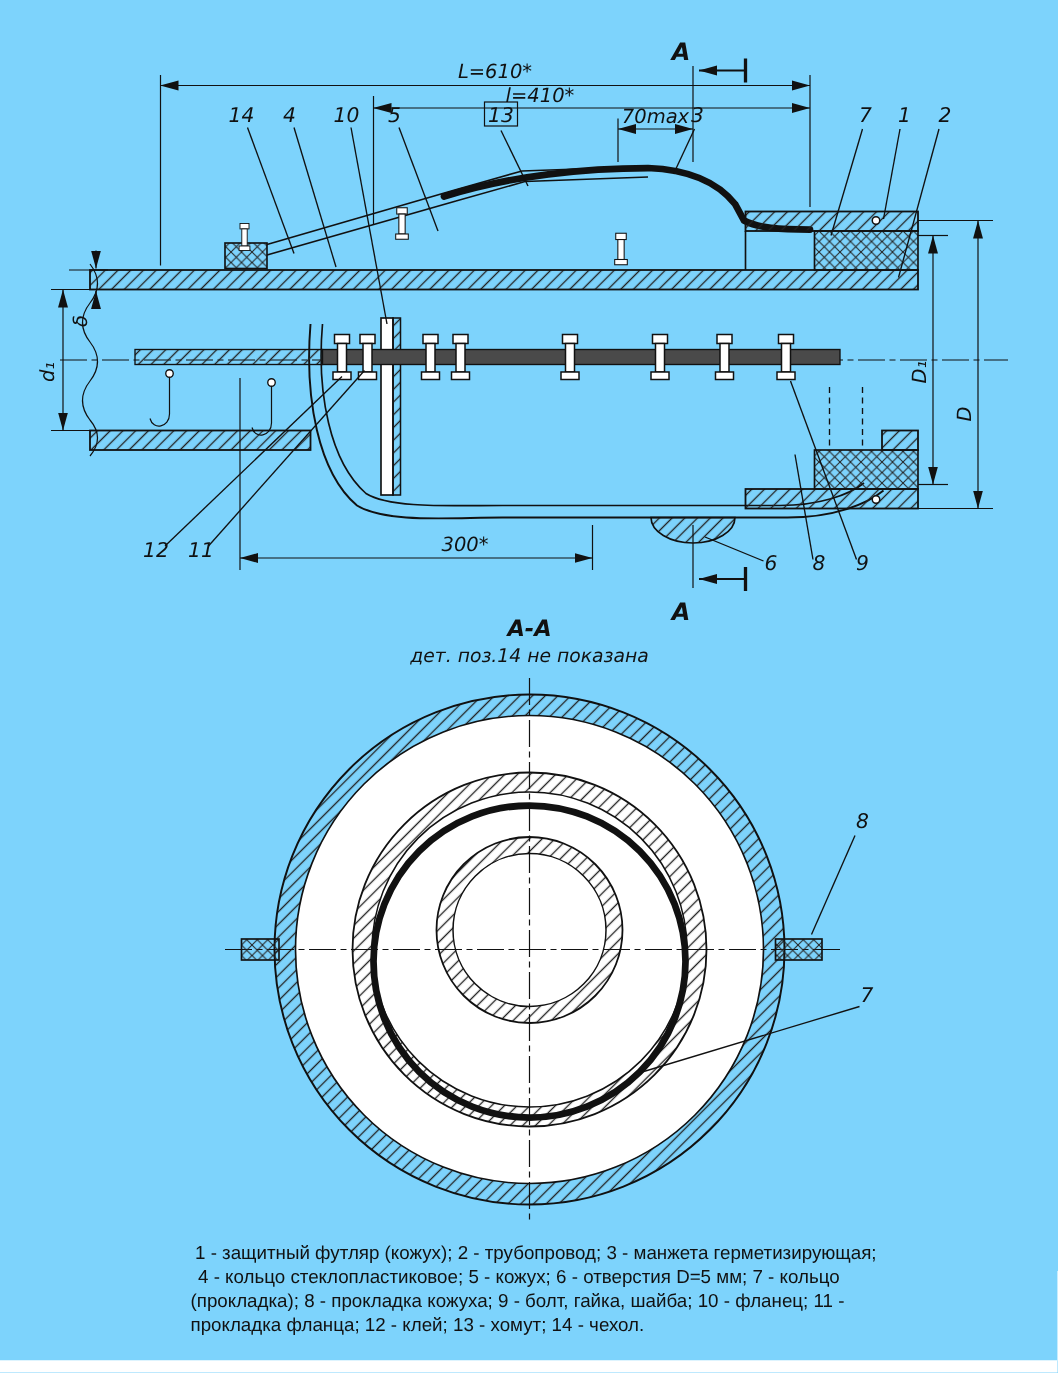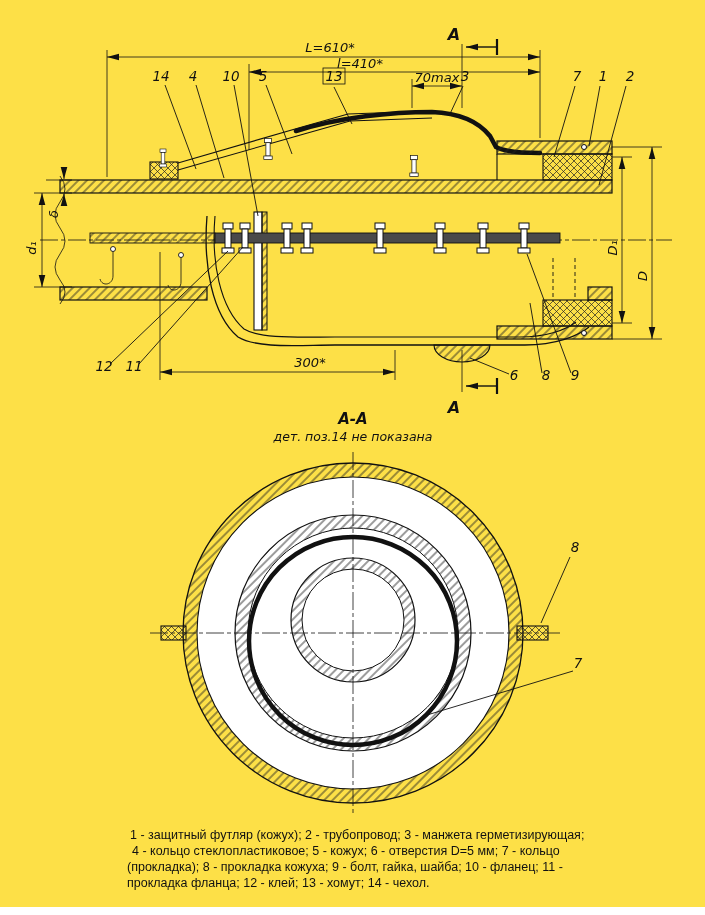--- a/index.html
+++ b/index.html
@@ -1,16 +1,16 @@
 <!DOCTYPE html>
 <html><head>
 <meta charset="utf-8">
 <style>
   html,body{margin:0;padding:0;background:#ffffff;}
-  .page{position:relative;width:705px;height:907px;background:#fde047;overflow:hidden;
+  .page{position:relative;width:705px;height:907px;background:#7dd3fc;overflow:hidden;
         font-family:"DejaVu Sans",sans-serif;}
   svg{position:absolute;left:0;top:0;}
   text{fill:#111;}
   .dim-label{font-size:13px;font-style:italic;text-anchor:middle;}
   .callout{font-size:13.5px;font-style:italic;text-anchor:middle;}
   .section-letter{font-size:16px;font-style:italic;font-weight:bold;text-anchor:middle;}
   .view-title{font-size:15px;font-style:italic;font-weight:bold;text-anchor:middle;}
   .view-note{font-size:12.5px;font-style:italic;text-anchor:middle;}
   .legend-line{font-size:12.5px;font-family:"Liberation Sans",sans-serif;}
   .thin{stroke:#111;stroke-width:0.8;fill:none;}

